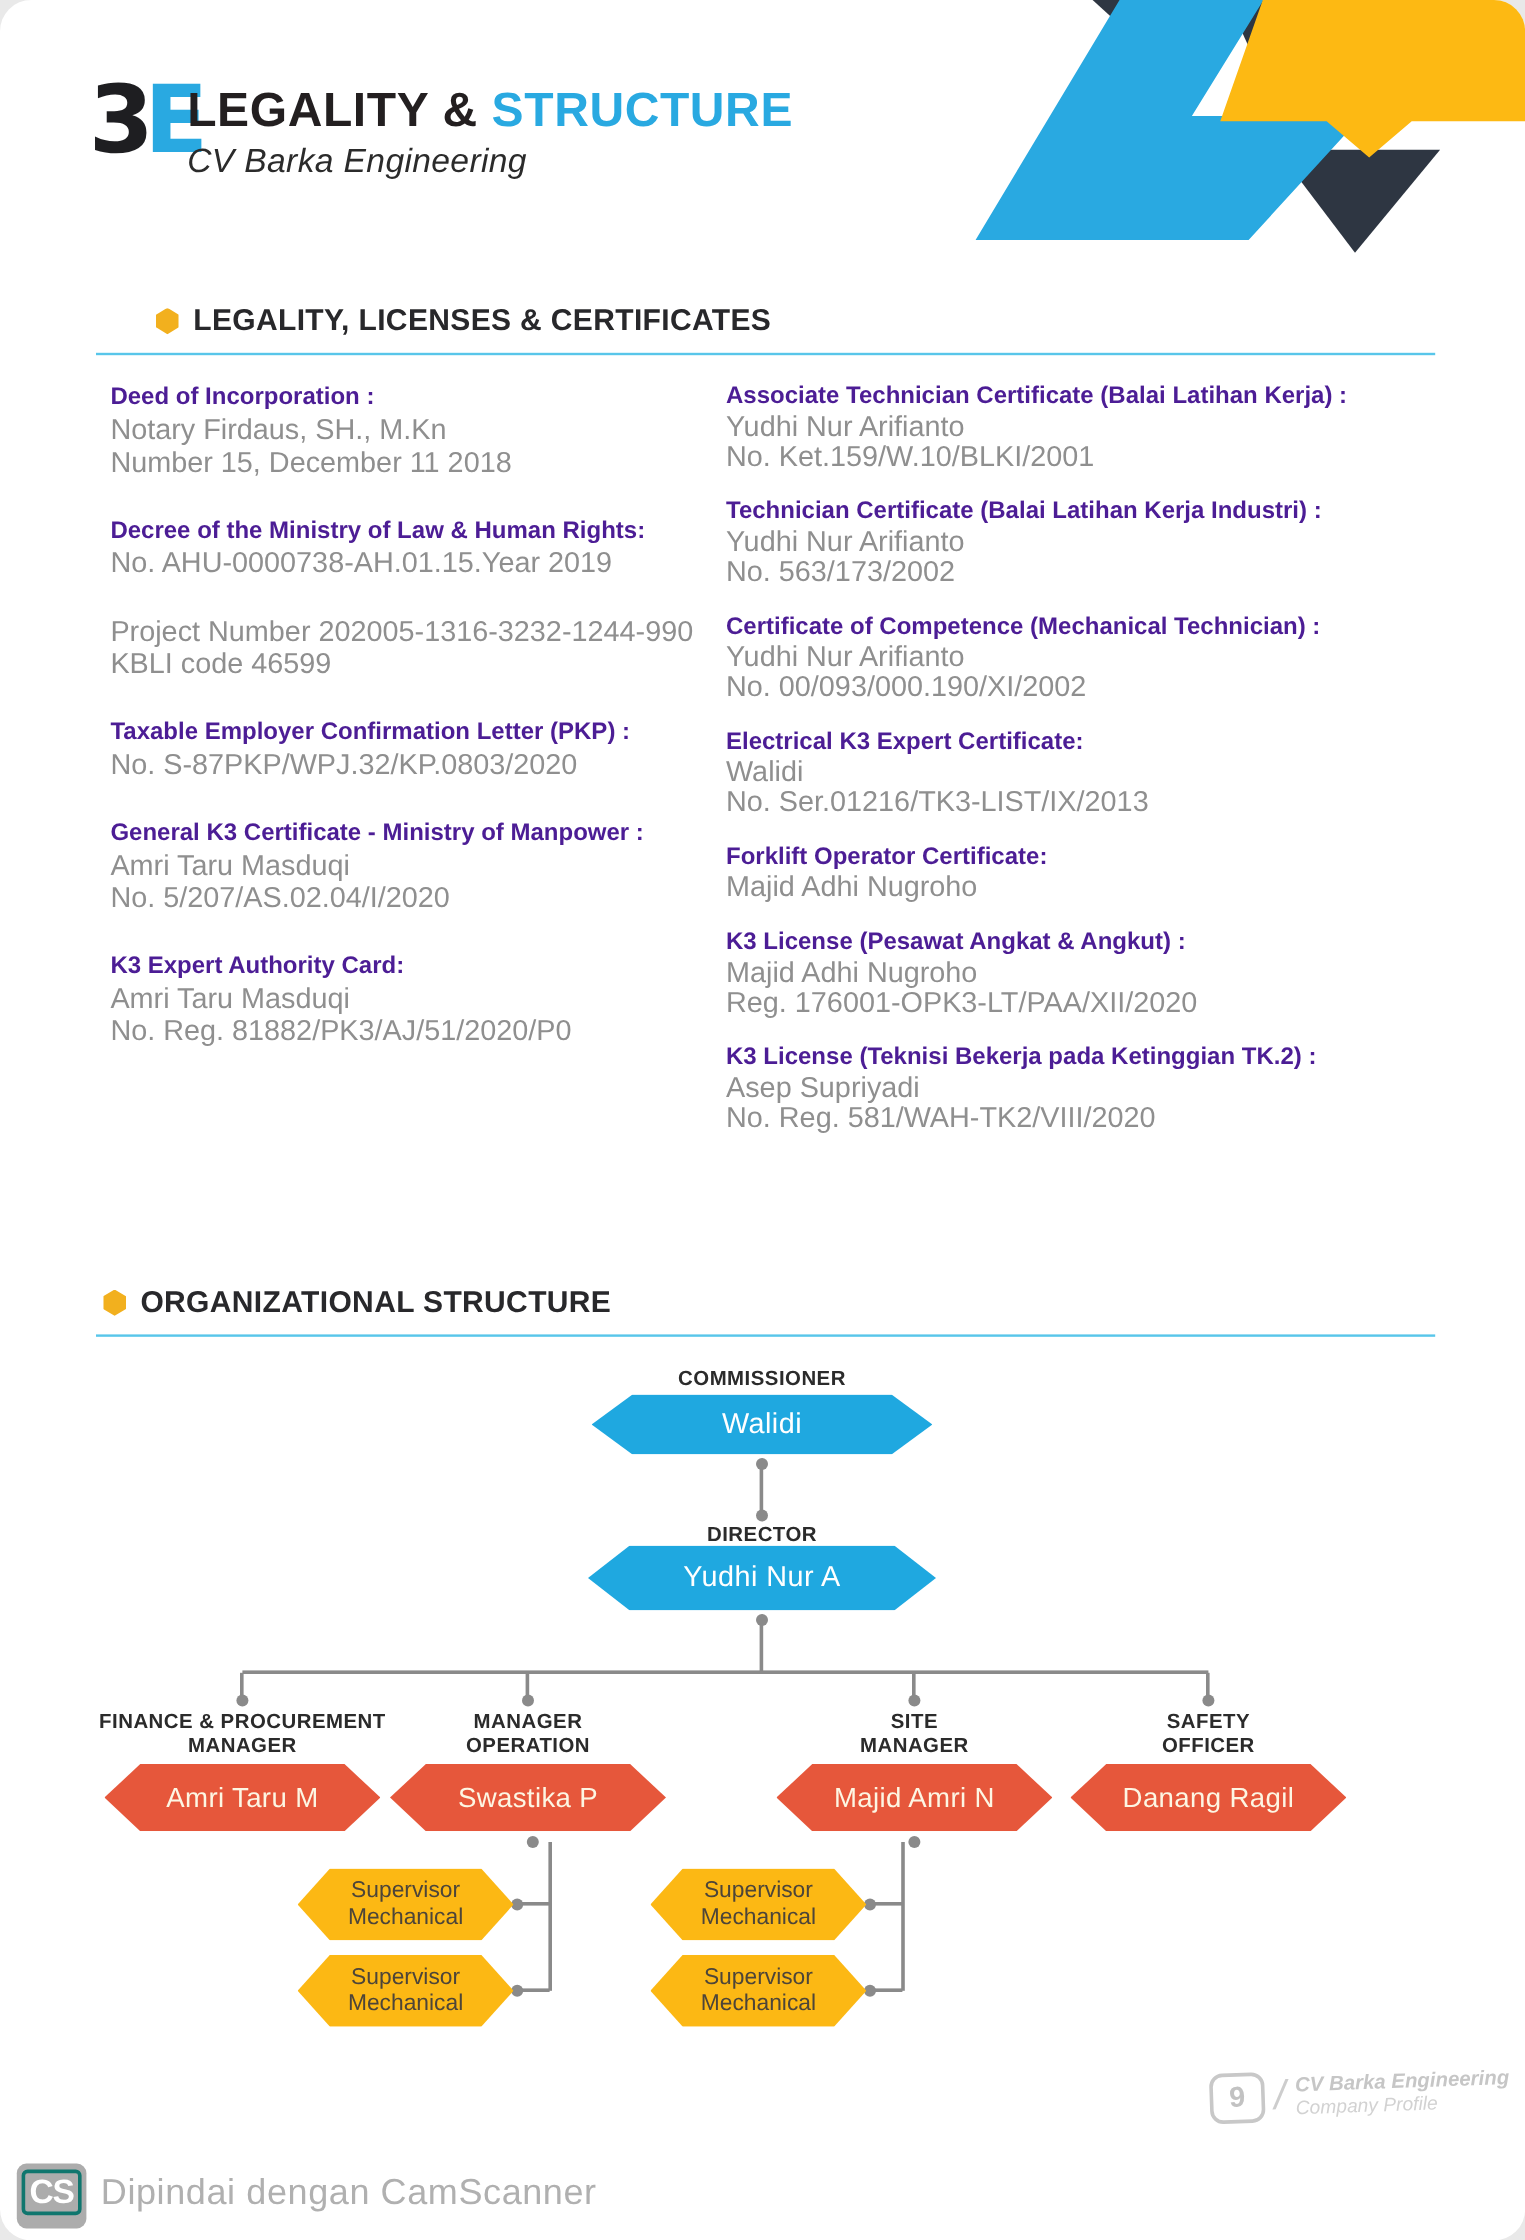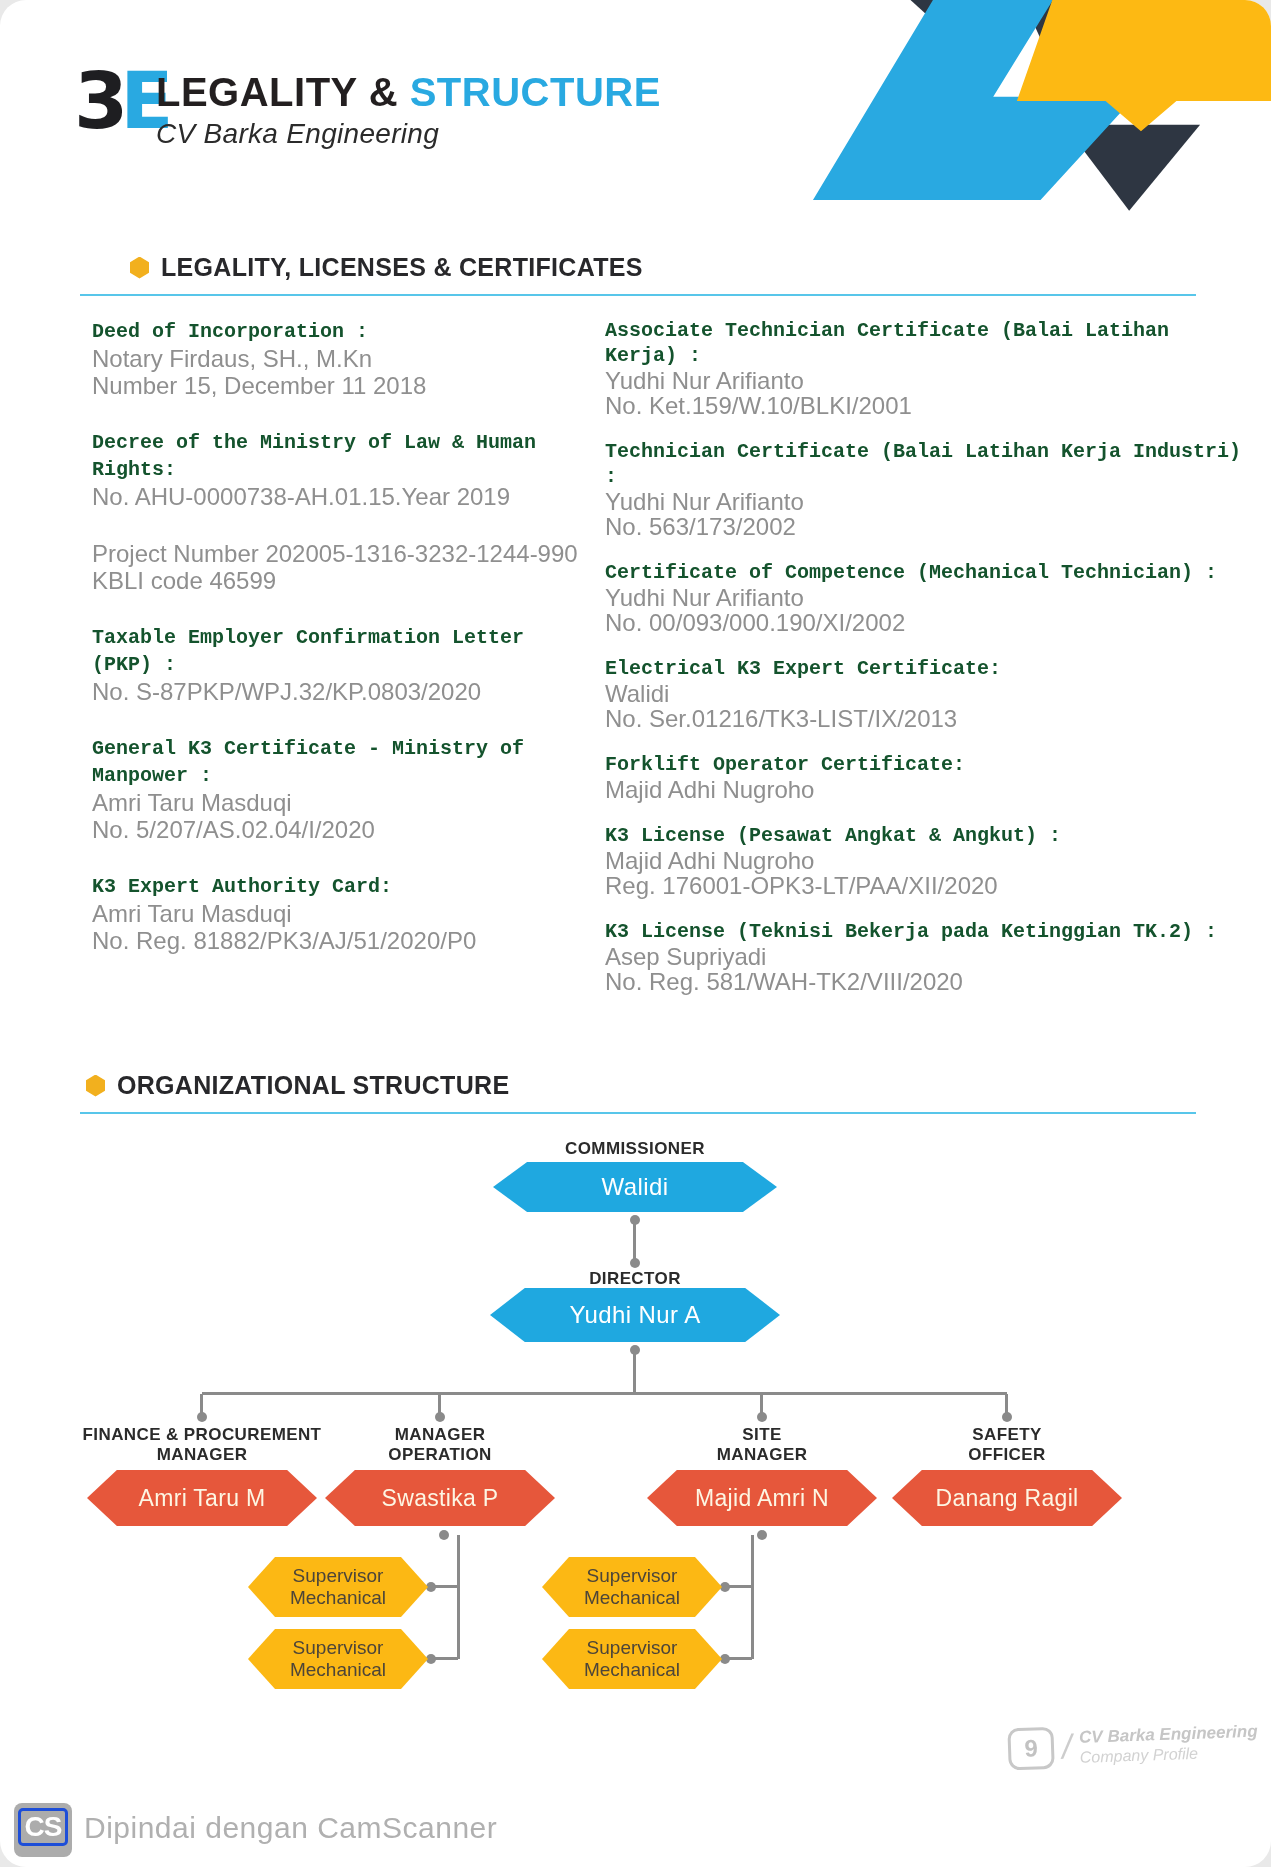--- a/index.html
+++ b/index.html
@@ -33,21 +33,21 @@
   .hex-bullet{width:19px;height:22px;background:#f2b01e;
     clip-path:polygon(50% 0,100% 26%,100% 74%,50% 100%,0 74%,0 26%);}
   .sec-head .txt{font-size:25px;font-weight:bold;color:#28282b;letter-spacing:.3px;white-space:nowrap;}
   .sec-rule{position:absolute;height:2px;background:#58c6ea;}
   
   .col{position:absolute;top:318px;}
   .col-left{left:92px;width:500px;}
   .col-right{left:605px;width:640px;}
   .cert-item{margin-bottom:30px;}
   .col-right .cert-item{margin-bottom:21px;}
-  .cert-title{font-size:20px;line-height:27px;font-weight:600;color:#14532d;font-family:Liberation Mono, monospace;}
+  .cert-title{font-size:20px;line-height:27px;font-weight:600;color:#4c1d95;}
   .cert-line{font-size:24px;line-height:27px;color:#8f8f8f;}
   .col-right .cert-title,.col-right .cert-line{line-height:25px;}
   
   .oc-label{position:absolute;text-align:center;font-size:17px;font-weight:bold;
             color:#2b2b2b;letter-spacing:.4px;line-height:20px;}
   .hex{position:absolute;display:flex;align-items:center;justify-content:center;
        text-align:center;}
   .hex-blue{background:#1fa8e0;color:#ffffff;font-size:24px;letter-spacing:.4px;
     clip-path:polygon(0 50%,12% 0,88% 0,100% 50%,88% 100%,12% 100%);}
   .hex-orange{background:#e6573b;color:#fdf6e3;font-size:23px;letter-spacing:.3px;
@@ -61,21 +61,21 @@
       transform:rotate(-2deg);color:#c8c8c8;}
   .wm-badge{width:46px;height:42px;border:3px solid #c8c8c8;border-radius:11px;
       display:flex;align-items:center;justify-content:center;
       font-size:24px;font-weight:bold;color:#c2c2c2;}
   .wm-slash{font-size:34px;font-style:italic;color:#cdcdcd;line-height:40px;}
   .wm-text{font-style:italic;padding-top:2px;}
   .wm-co{font-size:17px;font-weight:bold;color:#c6c6c6;line-height:20px;}
   .wm-doc{font-size:16px;color:#d2d2d2;line-height:19px;}
   .cs-logo{position:absolute;left:14px;top:1803px;width:58px;height:54px;
       background:#acacac;border-radius:8px;display:flex;align-items:center;justify-content:center;}
-  .cs-inner{border:3px solid #1d4ed8;border-radius:5px;margin-top:-6px;padding:0 4px;
+  .cs-inner{border:3px solid #0f766e;border-radius:5px;margin-top:-6px;padding:0 4px;
       color:#ffffff;font-size:28px;font-weight:bold;letter-spacing:-1px;background:#acacac;}
   .cs-text{position:absolute;left:84px;top:1811px;font-size:30px;color:#b0b0b0;letter-spacing:.5px;}
 </style>
 </head>
 <body>
 
 <div class="page">
 
   <div class="decor">
     <div class="navy d-navy1"></div>

